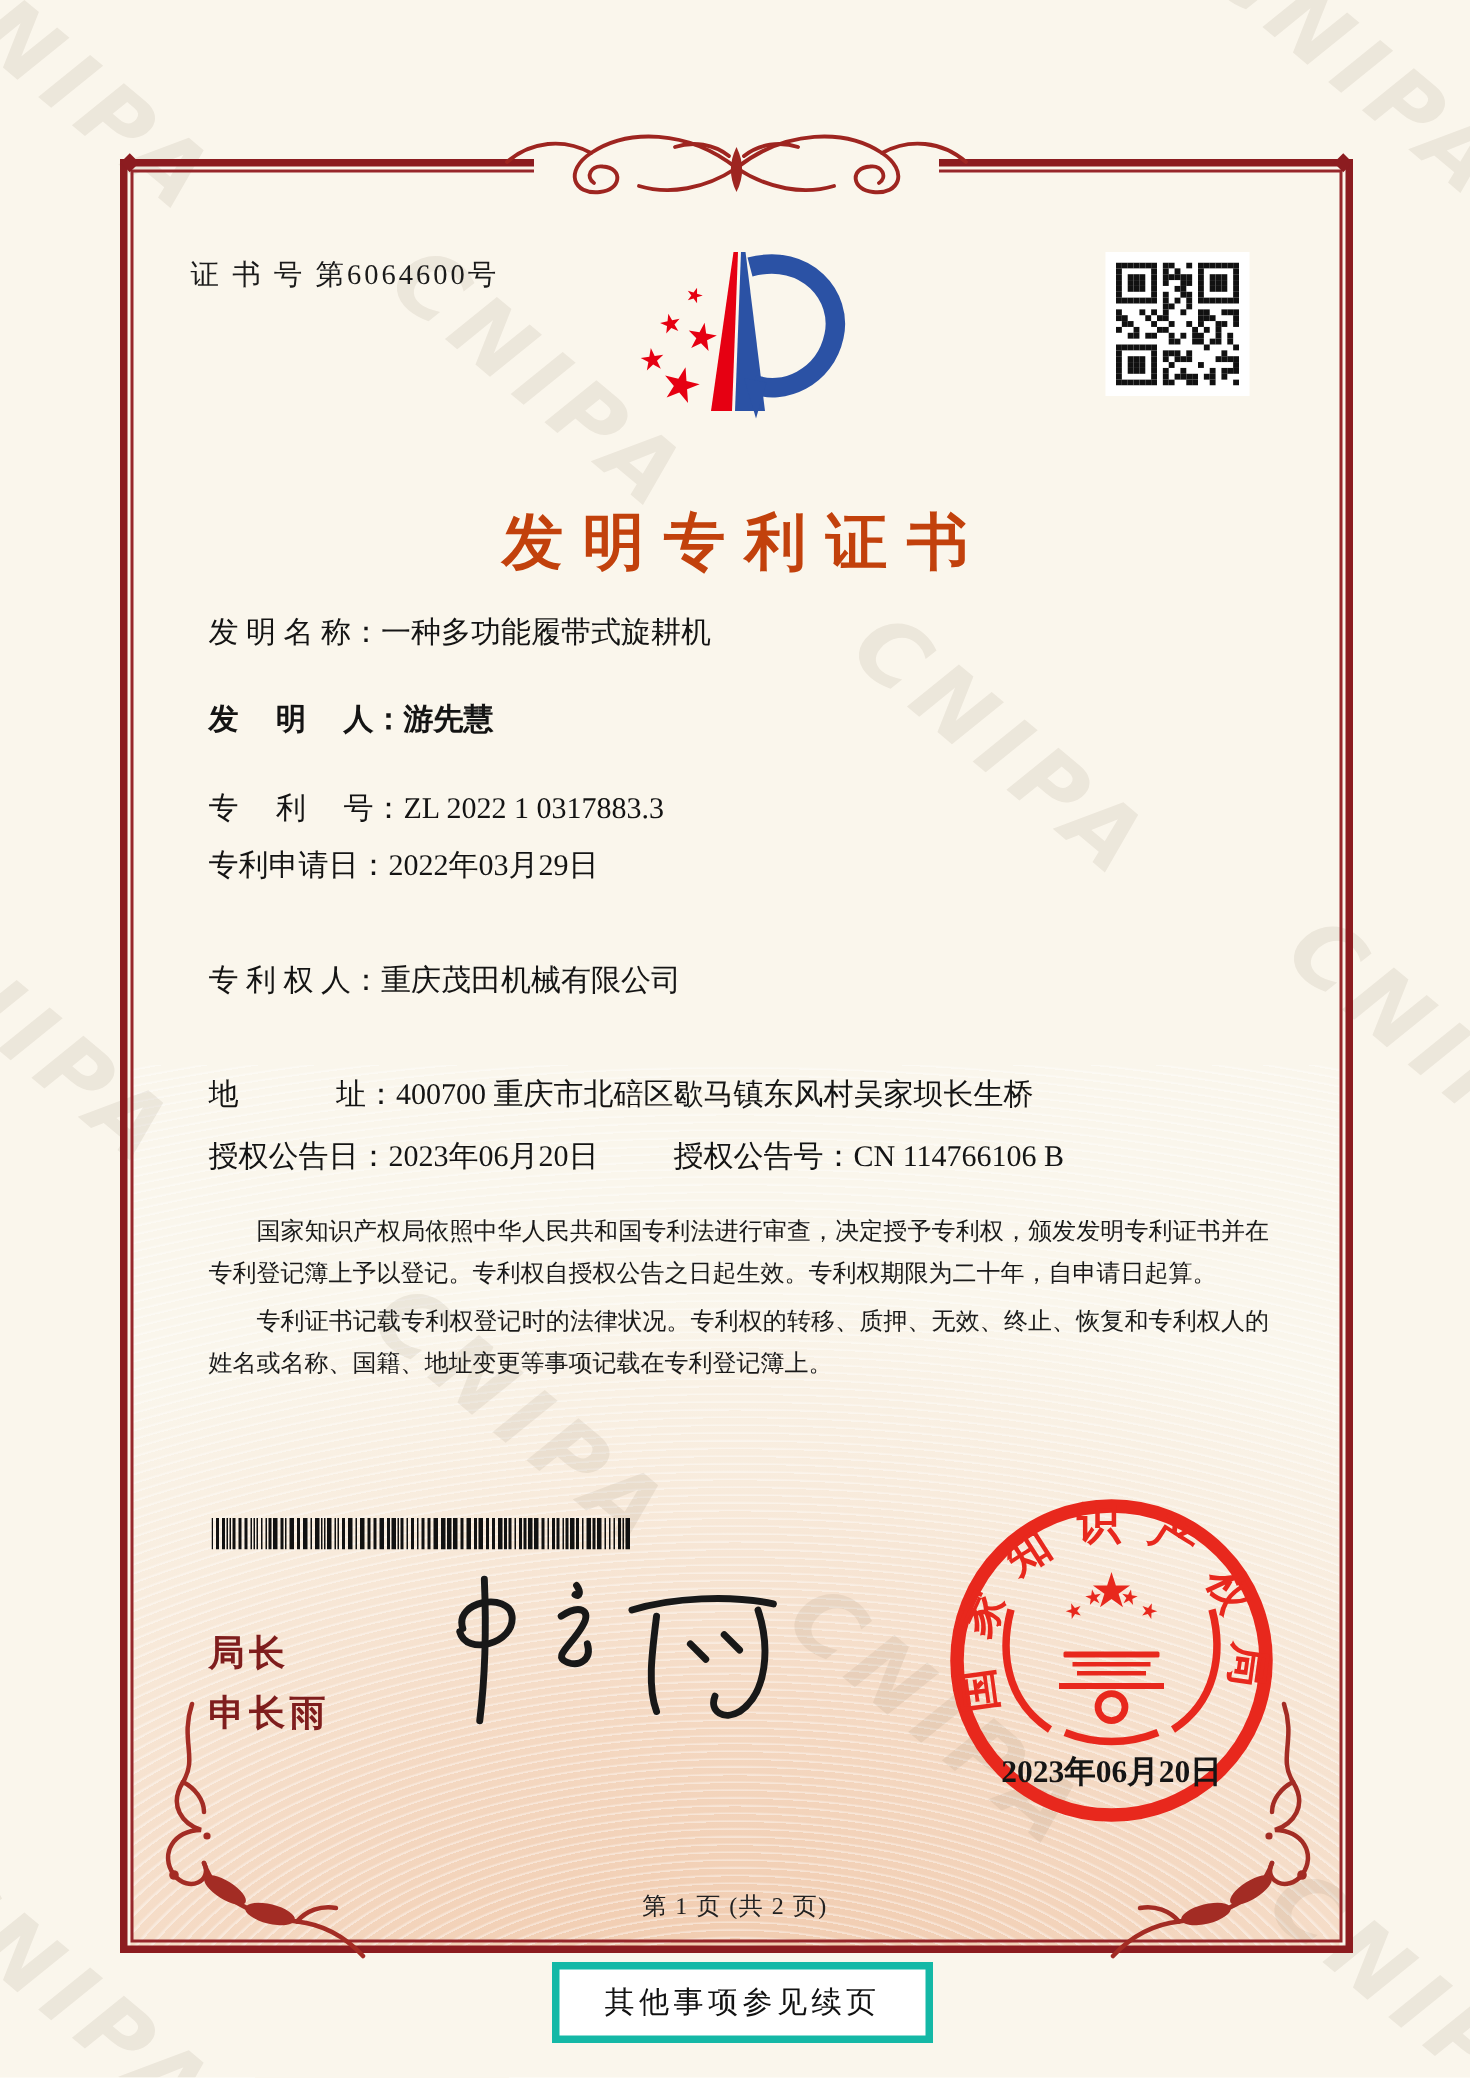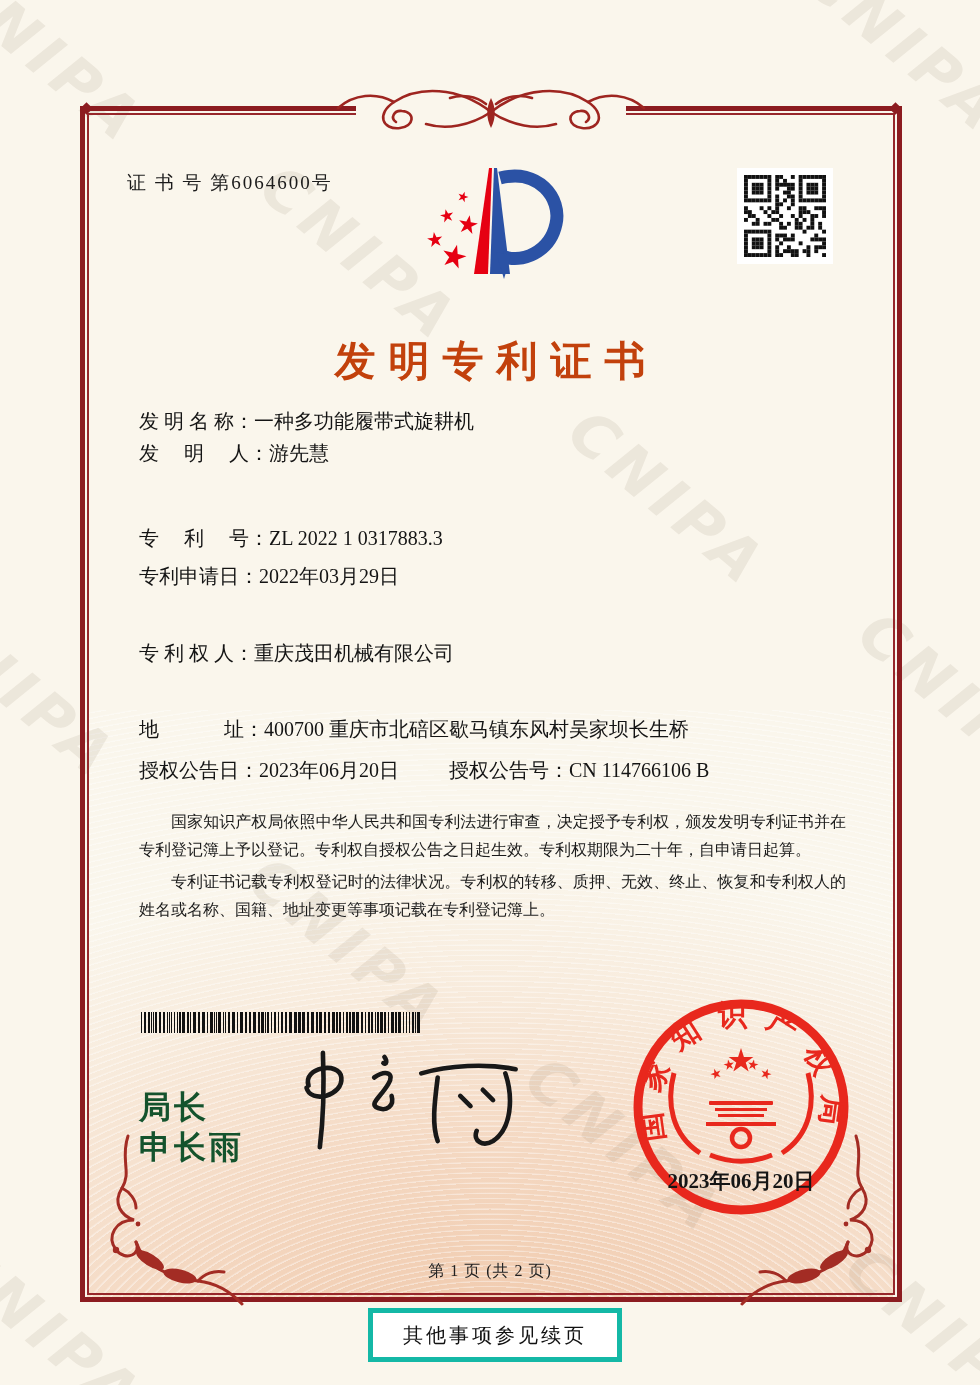--- a/index.html
+++ b/index.html
@@ -36,30 +36,30 @@
   .fl-l{left:92px;top:1134px;}
   .fl-r{left:740px;top:1134px;transform:scaleX(-1);}
   
   .c{position:absolute;z-index:4;}
   .cert-no{left:127px;top:170px;font-size:19px;letter-spacing:2px;color:#1b1b1b;}
   .logo{left:416px;top:162px;width:152px;height:128px;}
   .qr{left:737px;top:168px;width:96px;height:96px;background:#fff;padding:7px;box-sizing:border-box;}
   .title{left:0;top:289px;width:100%;text-align:center;font-size:41px;font-weight:bold;
          letter-spacing:13px;text-indent:13px;color:#c2410c;margin-top:45px;}
   .row{left:139px;font-size:20px;color:#141414;white-space:pre;width:740px;}
-  .r1{top:408px;} .r2{top:440px;} .r3{top:525px;} .r4{top:563px;}
+  .r1{top:408px;} .r2{top:466px;font-weight:bold;} .r3{top:525px;} .r4{top:563px;}
   .r5{top:640px;} .r6{top:699px;margin-top:17px;} .r7{top:757px;}
   .gaz{margin-left:50px;}
   .paras{left:139px;top:808px;width:707px;font-size:16px;line-height:27.5px;
          color:#1a1a1a;text-align:justify;}
   .paras p{margin:0;text-indent:2em;}
   .paras p + p{margin-top:5px;}
   .barcode{left:141px;top:1012px;width:282px;height:21px;}
   .signer{font-family:"Liberation Sans","DejaVu Sans",sans-serif;font-weight:bold;
-          font-size:32px;color:#14532d;letter-spacing:3px;}
+          font-size:24px;color:#7f1d1d;letter-spacing:3px;}
   .signer-title{left:139px;top:1086px;}
   .signer-name{left:139px;top:1126px;}
   .sig{left:286px;top:1042px;width:246px;height:114px;}
   .seal{left:629px;top:995px;width:224px;height:224px;}
   .pageinfo{left:0;top:1261px;width:980px;text-align:center;font-size:16px;
             color:#222;letter-spacing:1px;}
   .note{left:368px;top:1308px;width:244px;height:44px;background:#fff;
         border:5px solid #14b8a6;text-align:center;line-height:44px;font-size:20px;
         letter-spacing:3px;color:#111;}
   .hidden-defs{position:absolute;width:0;height:0;overflow:hidden;}

